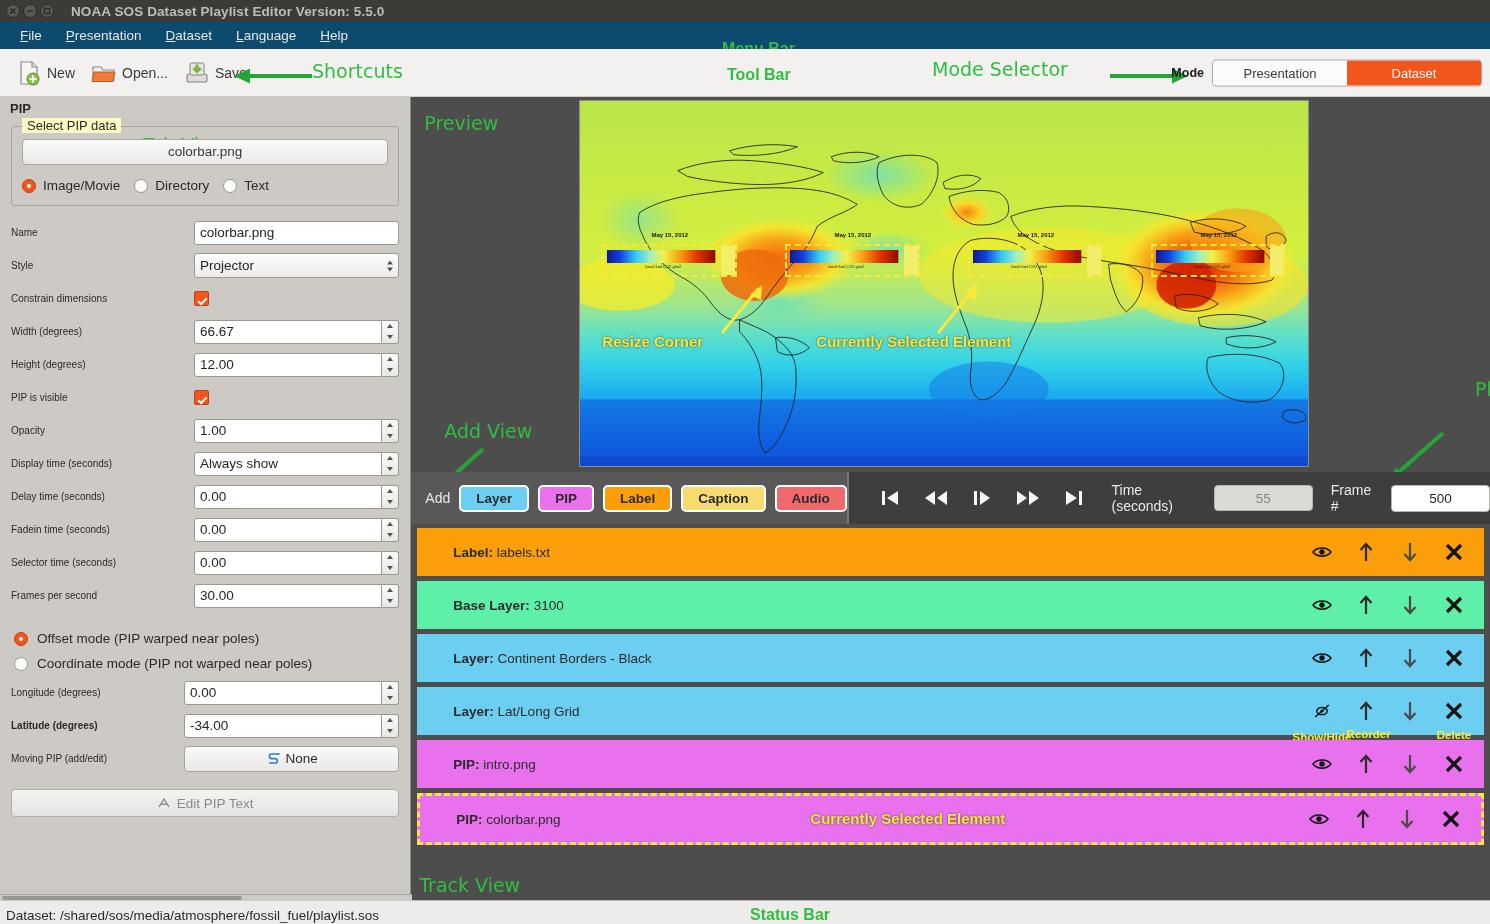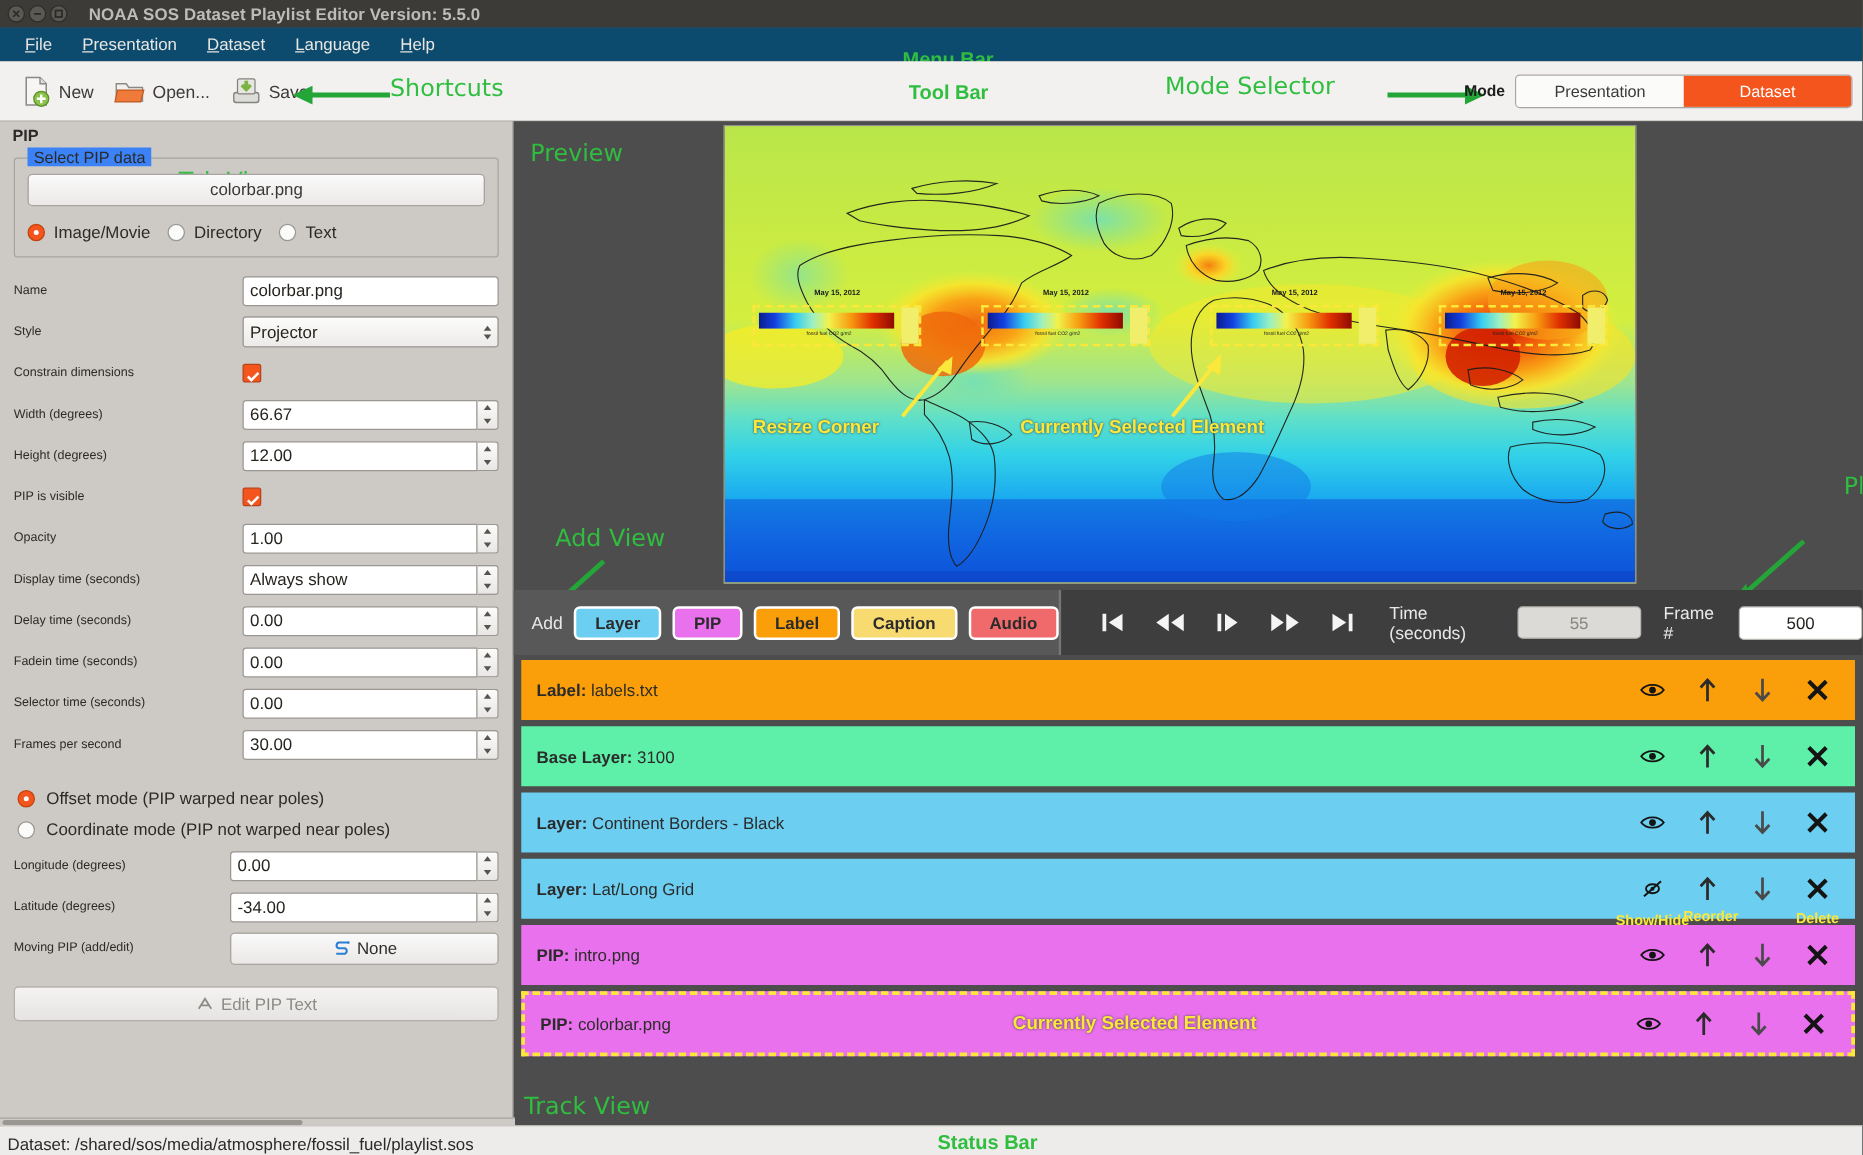--- a/index.html
+++ b/index.html
@@ -90,21 +90,21 @@
   #panelbody { flex: 1 1 auto; position: relative; padding: 0 8px; }
   #piptitle {
     font-size: 13px; font-weight: bold; color: #2c2a28;
     margin: 4px 0 0 2px;
   }
   .groupbox {
     border: 1px solid #a8a4a0; border-radius: 3px; margin: 10px 3px 10px 3px;
     padding: 12px 10px 12px 10px; position: relative;
   }
   .grouplabel {
-    position: absolute; top: -9px; left: 10px; background: #3b82f6;
+    position: absolute; top: -9px; left: 10px; background: #fef9c3;
     padding: 0 5px; font-size: 13px; color: #2c2a28;
   }
   .filebtn {
     display: block; width: 100%; height: 26px; line-height: 24px;
     text-align: center; font-size: 13.5px; color: #3a3835;
     background: linear-gradient(#fafafa,#ebe9e7);
     border: 1px solid #a8a4a0; border-radius: 4px; cursor: default;
   }
   .radiorow { display: flex; align-items: center; gap: 10px; margin-top: 13px; }
   .radio {
@@ -265,21 +265,21 @@
 
   
   #trackview {
     flex: 1 1 auto; background: #4d4d4d; padding: 4px 6px 0 6px;
     position: relative; overflow: hidden;
   }
   .track {
     height: 48px; margin-bottom: 5px; display: flex; align-items: center;
     padding: 0 12px; position: relative; cursor: default;
   }
-  .track .tlabel { font-size: 13.5px; color: #2b2b2b; }
+  .track .tlabel { font-size: 13.5px; color: #2b2b2b; margin-left: 24px; }
   .track .tlabel b { font-weight: bold; }
   .track.selected {
     border: 3px dashed #fbe83b; height: 52px;
   }
   .ticons {
     position: absolute; right: 8px; top: 0; height: 100%;
     display: flex; align-items: center; gap: 0;
   }
   .ticon {
     width: 44px; display: flex; align-items: center; justify-content: center;
@@ -526,21 +526,21 @@
 
       <div class="frow">
         <div class="flabel" style="width:173px;">Longitude (degrees)</div>
         <div class="finput withspin">0.00</div>
         <div class="spin">
             <i class="up"></i>
             <i class="dn"></i>
           </div>
       </div>
       <div class="frow">
-        <div class="flabel" style="width:173px;">Latitude (degrees)</div>
+        <div class="flabel" style="width:173px;font-weight:bold;">Latitude (degrees)</div>
         <div class="finput withspin">-34.00</div>
         <div class="spin">
             <i class="up"></i>
             <i class="dn"></i>
           </div>
       </div>
       <div class="frow">
         <div class="flabel" style="width:173px;">Moving PIP (add/edit)</div>
         <div class="movingbtn">
           <svg width="15" height="13" viewBox="0 0 15 13">

